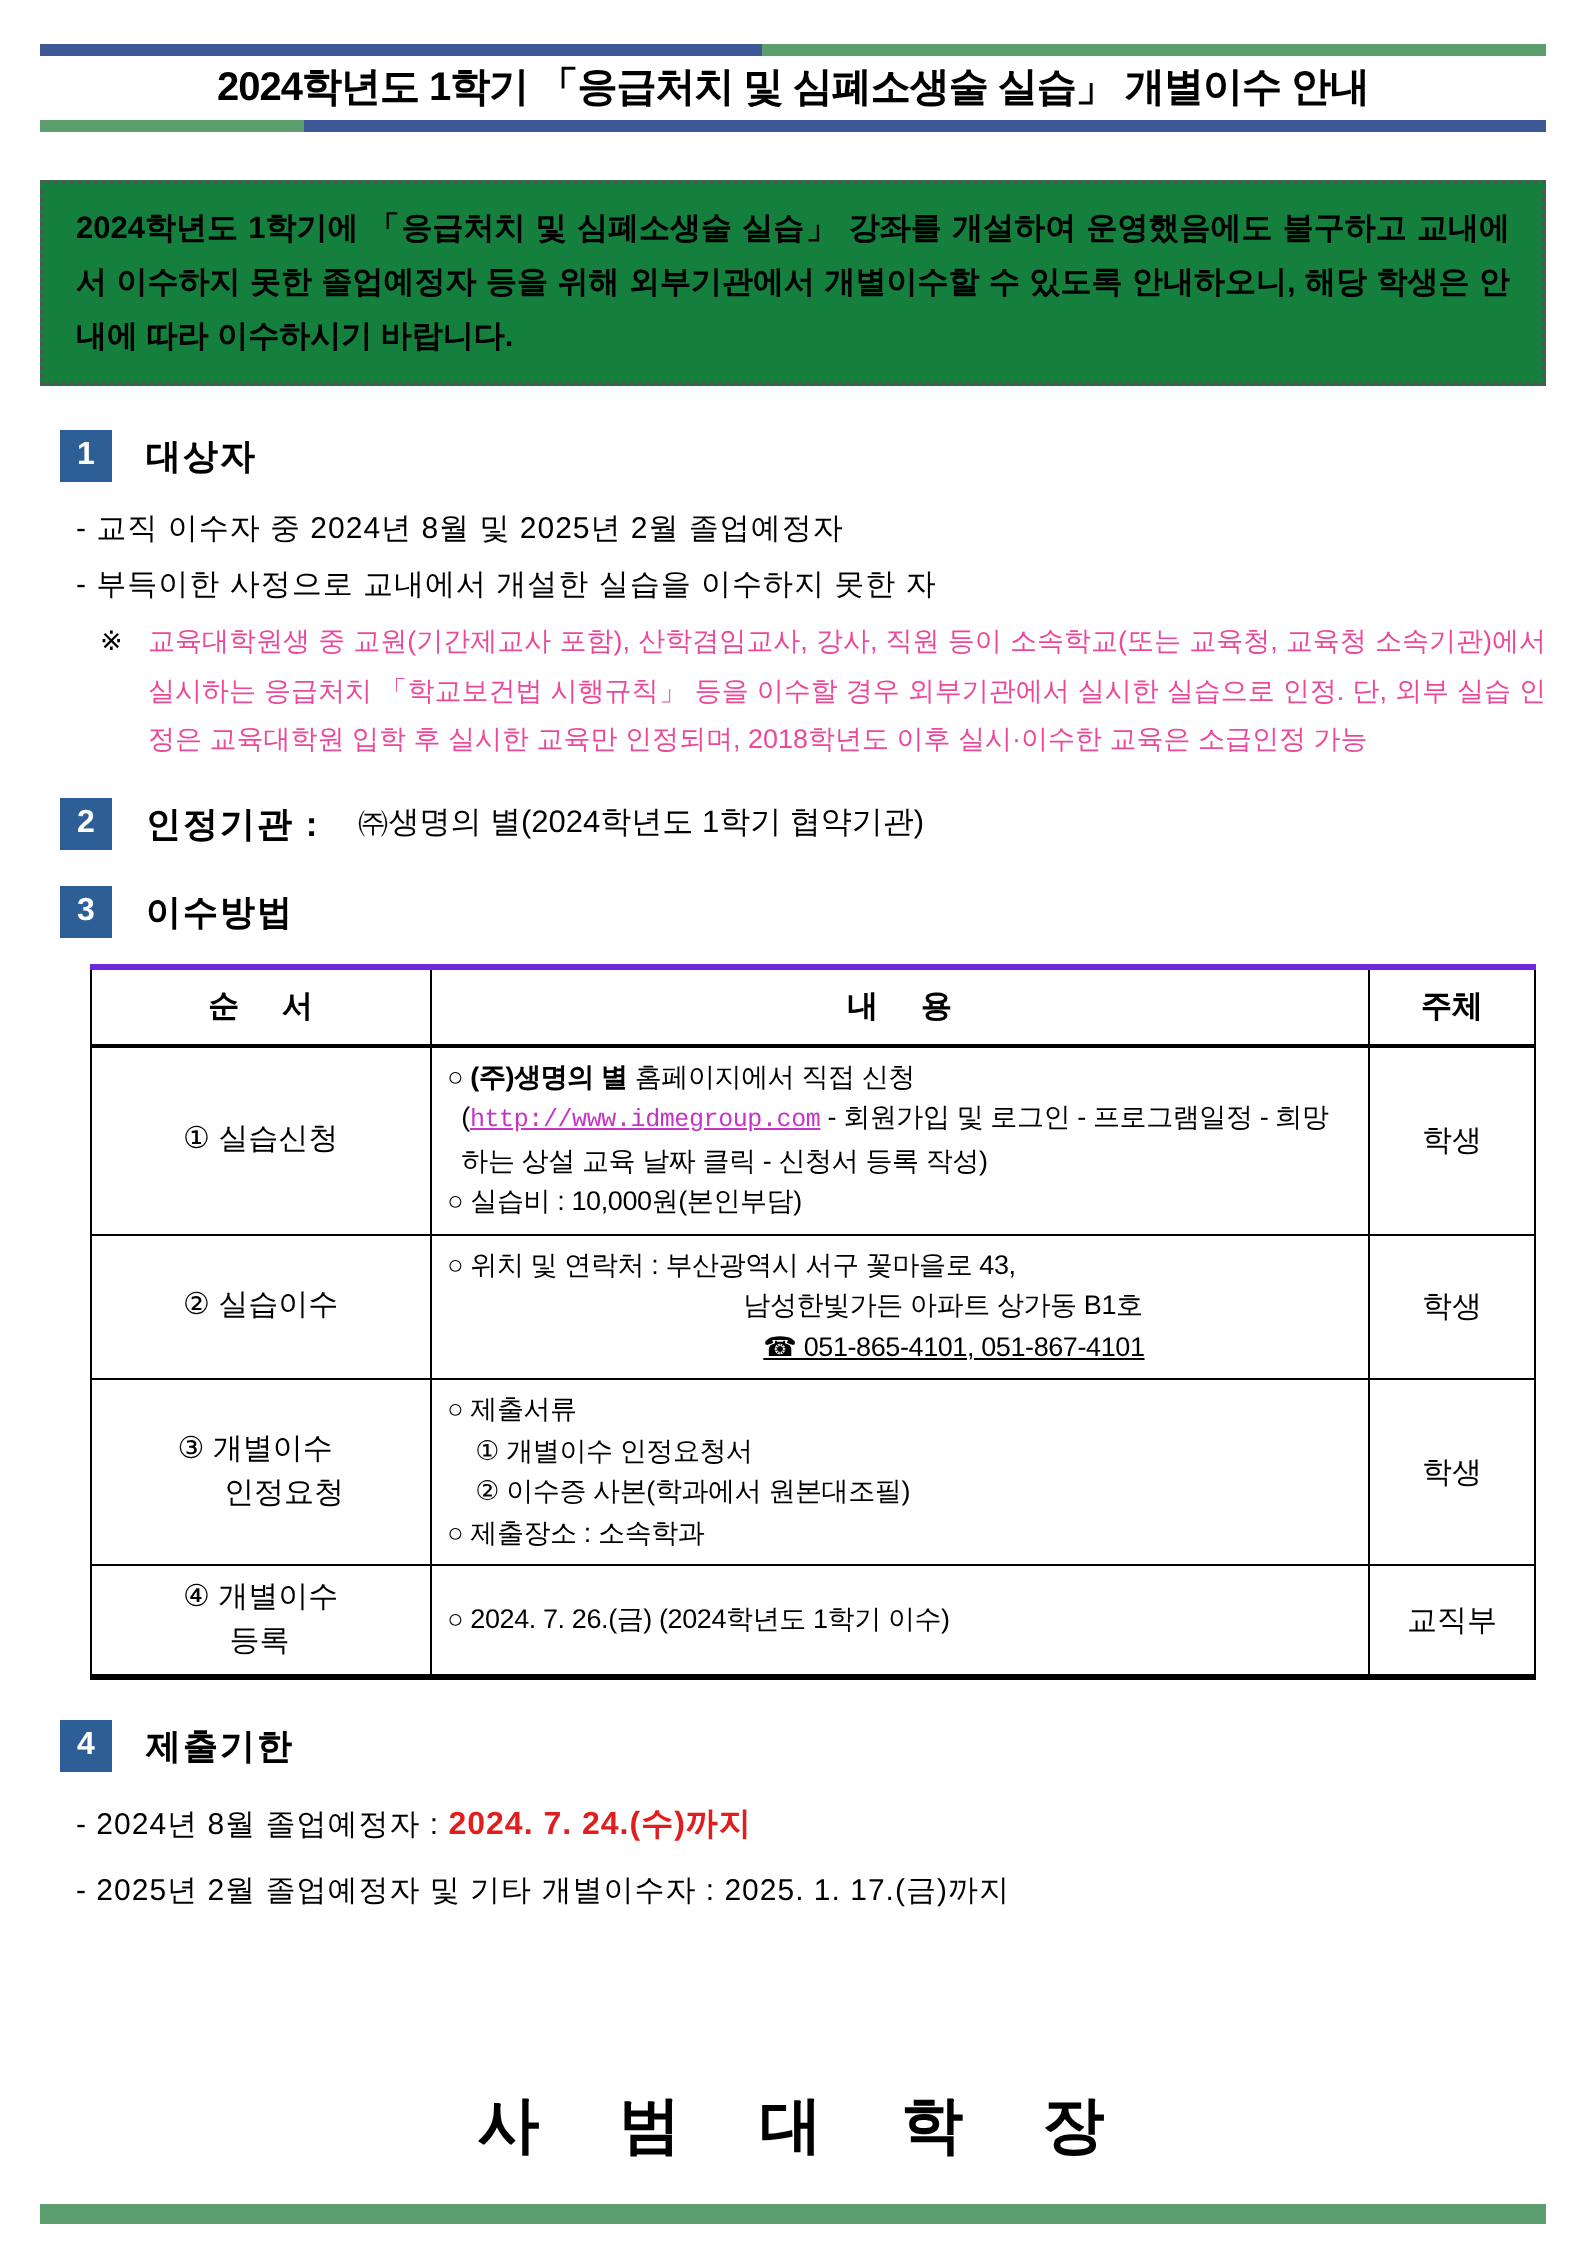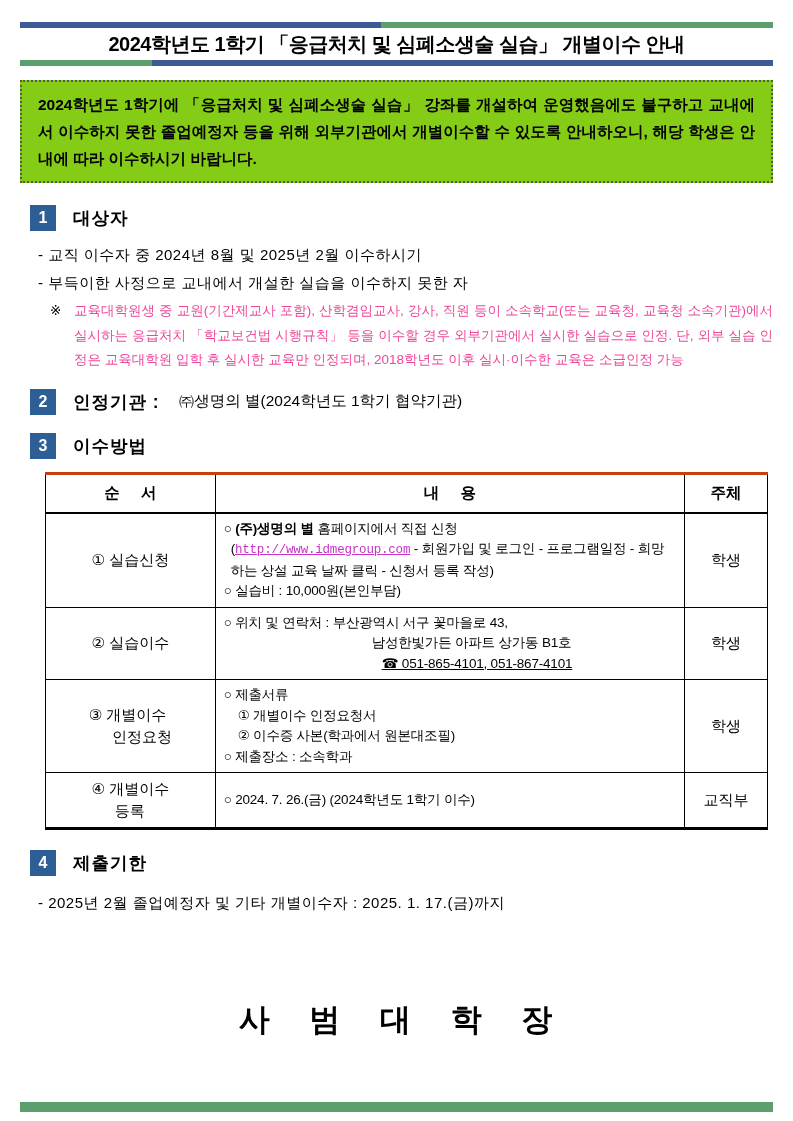--- a/index.html
+++ b/index.html
@@ -15,21 +15,21 @@
   .bar-top .seg-blue{width:48%;background:#3D5A97;}
   .bar-top .seg-green{flex:1;background:#5D9E6E;}
   .bar-bottom .seg-green{width:17.5%;background:#5D9E6E;}
   .bar-bottom .seg-blue{flex:1;background:#3D5A97;}
   .banner h1{
     margin:5px 0;font-size:20px;line-height:22px;font-weight:bold;
     text-align:center;letter-spacing:-0.5px;white-space:nowrap;
   }
   
   .notice{
-    margin-top:14px;background:#84cc16;border:2px dotted #555;
+    margin-top:24px;background:#15803d;border:2px dotted #555;
     padding:9px 16px;box-sizing:border-box;
   }
   .notice p{margin:0;font-size:15.5px;font-weight:bold;line-height:27px;text-align:justify;word-break:break-all;}
   
   .sec-head{display:flex;align-items:center;gap:17px;margin-left:10px;}
   .badge{
     width:26px;height:26px;background:#2D5F96;color:#fff;font-size:16px;font-weight:bold;
     display:flex;align-items:center;justify-content:center;flex:0 0 auto;
   }
   .sec-title{font-size:17.5px;font-weight:bold;letter-spacing:1px;}
@@ -38,21 +38,21 @@
   .dash-list{margin:10px 0 0;padding-left:18px;list-style:none;}
   .dash-list li{font-size:15px;line-height:28px;letter-spacing:0.5px;}
   .note{display:flex;padding-left:30px;margin-top:2px;}
   .note .marker{font-size:13.5px;line-height:24.5px;width:24px;flex:0 0 auto;}
   .note p{margin:0;font-size:13.5px;line-height:24.5px;text-align:justify;word-break:break-all;color:#ec4899;}
   .sec-institution{margin-top:16px;}
   .sec-method{margin-top:18px;}
   
   table.method{
     border-collapse:collapse;width:723px;margin:13px 0 0 25px;table-layout:fixed;
-    border-top:3px solid #c2410c;border-bottom:3px solid #000;
+    border-top:3px solid #6d28d9;border-bottom:3px solid #000;
   }
   table.method col.c1{width:23.5%;} table.method col.c2{width:65%;} table.method col.c3{width:11.5%;}
   table.method th{
     border:1px solid #000;border-top:none;border-bottom:2px solid #000;
     font-size:15.5px;font-weight:bold;padding:8px 4px;word-spacing:1.1em;text-align:center;
   }
   table.method td{border:1px solid #000;vertical-align:middle;padding:5px 8px;}
   td.step-cell{text-align:center;font-size:15px;}
   .step-inner{display:inline-block;text-align:left;line-height:22px;}
   .step-l2{padding-left:1.55em;}
@@ -96,21 +96,21 @@
   <div class="notice">
     <p>2024학년도 1학기에 「응급처치 및 심폐소생술 실습」 강좌를 개설하여 운영했음에도 불구하고 교내에서 이수하지 못한 졸업예정자 등을 위해 외부기관에서 개별이수할 수 있도록 안내하오니, 해당 학생은 안내에 따라 이수하시기 바랍니다.</p>
   </div>
 
   <section class="sec-target">
     <div class="sec-head">
       <span class="badge">1</span>
       <span class="sec-title">대상자</span>
     </div>
     <ul class="dash-list">
-      <li>- 교직 이수자 중 2024년 8월 및 2025년 2월 이수하시기</li>
+      <li>- 교직 이수자 중 2024년 8월 및 2025년 2월 졸업예정자</li>
       <li>- 부득이한 사정으로 교내에서 개설한 실습을 이수하지 못한 자</li>
     </ul>
     <div class="note">
       <span class="marker">※</span>
       <p>교육대학원생 중 교원(기간제교사 포함), 산학겸임교사, 강사, 직원 등이 소속학교(또는 교육청, 교육청 소속기관)에서 실시하는 응급처치 「학교보건법 시행규칙」 등을 이수할 경우 외부기관에서 실시한 실습으로 인정. 단, 외부 실습 인정은 교육대학원 입학 후 실시한 교육만 인정되며, 2018학년도 이후 실시·이수한 교육은 소급인정 가능</p>
     </div>
   </section>
 
   <section class="sec-institution">
     <div class="sec-head">
@@ -198,20 +198,23 @@
     </table>
   </section>
 
   <section class="sec-deadline">
     <div class="sec-head">
       <span class="badge">4</span>
       <span class="sec-title">제출기한</span>
     </div>
     <ul class="deadline-list">
       <li>
+        <span>- 2024년 8월 졸업예정자 : </span><span class="deadline-red">2024. 7. 24.(수)까지</span>
+      </li>
+      <li>
         <span>- 2025년 2월 졸업예정자 및 기타 개별이수자 : 2025. 1. 17.(금)까지</span><span class="deadline-red"></span>
       </li>
     </ul>
   </section>
 
   <div class="signature">사 범 대 학 장</div>
 
   <div class="footer-bar"></div>
 
 </div>

